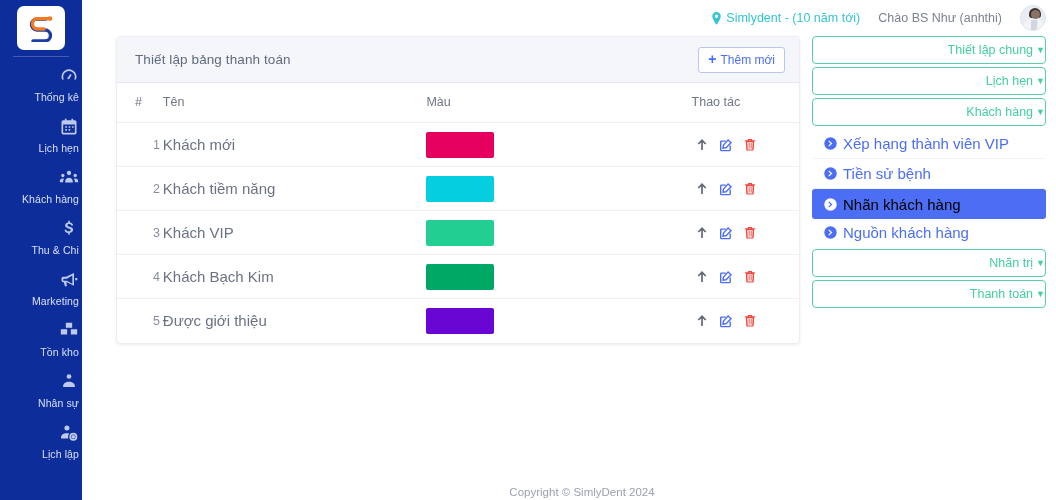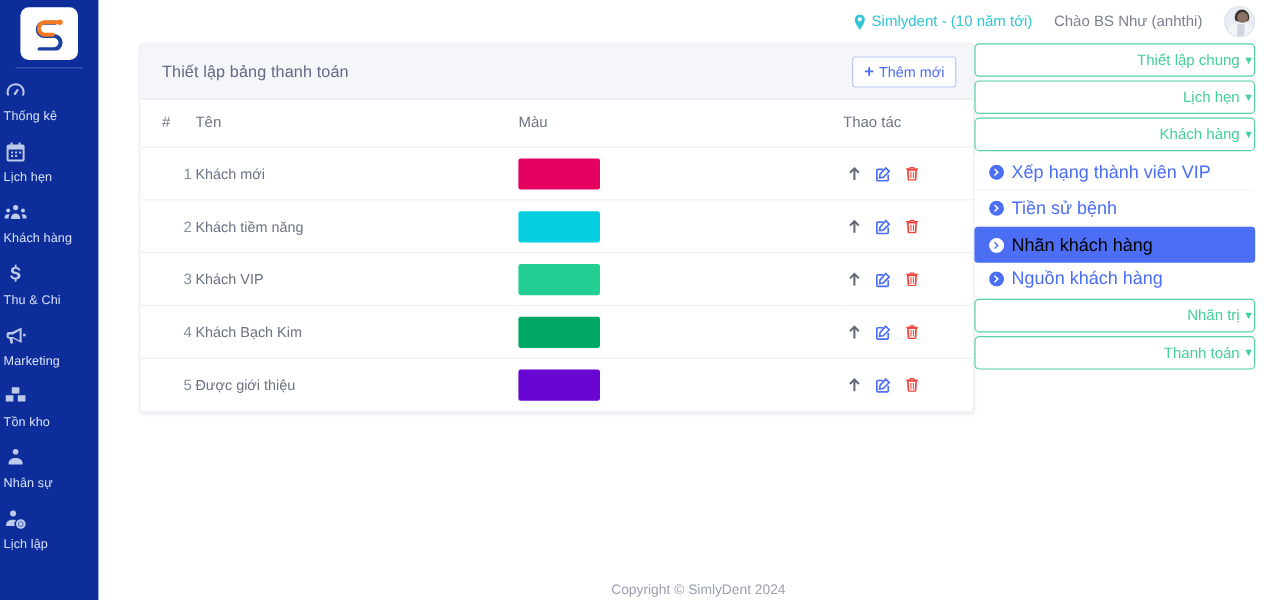--- a/index.html
+++ b/index.html
@@ -22,21 +22,21 @@
   .logo-box {
     width: 48px; height: 44px; margin-top: 6px;
     background: #ffffff; border-radius: 7px;
     display: flex; align-items: center; justify-content: center;
   }
   .logo-glyph { width: 34px; height: 28px; }
   .logo-sep { width: 56px; height: 1px; background: rgba(255,255,255,.22); margin: 6px 0 2px 0; }
 
   .nav-item {
     width: 82px; padding: 7px 3px 7px 3px;
-    display: flex; flex-direction: column; align-items: flex-start; gap: 5px;
+    display: flex; flex-direction: column; align-items: flex-end; gap: 5px;
     cursor: pointer;
   }
   .nav-ico { width: 20px; height: 20px; display: block; opacity: .93; }
   .nav-ico svg { width: 20px; height: 20px; display: block; fill: #ccd6f2; }
   .nav-lab {
     font-size: 10.5px; color: #d7e0f5; text-align: center;
     line-height: 12px; letter-spacing: .1px; max-width: 76px;
   }
 
   
@@ -55,21 +55,21 @@
     width: 26px; height: 26px; border-radius: 50%;
     background: #e9edf3; border: 1px solid #dfe4ec;
     overflow: hidden; position: relative; flex: 0 0 26px;
   }
   .avatar .head { position: absolute; width: 9px; height: 9px; border-radius: 50%; background: #8a7264; left: 10px; top: 4px; }
   .avatar .hair { position: absolute; width: 12px; height: 10px; border-radius: 6px 6px 3px 3px; background: #3b3330; left: 8px; top: 2px; }
   .avatar .body { position: absolute; width: 22px; height: 13px; border-radius: 9px 9px 0 0; background: #f2f4f7; left: 2px; top: 13px; }
   .avatar .coat { position: absolute; width: 6px; height: 12px; background: #cfd6de; left: 10px; top: 14px; transform: rotate(4deg); }
 
   
-  #content { flex: 1 1 auto; display: flex; padding: 0 10px 0 8px; align-items: flex-start; }
+  #content { flex: 1 1 auto; display: flex; gap: 12px; padding: 0 10px 0 8px; align-items: flex-start; }
 
   
   #card {
     flex: 1 1 auto; max-width: 712px;
     background: #fff; border: 1px solid #eceef4; border-radius: 4px;
     box-shadow: 0 1px 3px rgba(60,70,110,.09);
     overflow: hidden;
   }
   #card-head {
     height: 46px; background: #f5f6fa; border-bottom: 1px solid #e6e8f0;
@@ -90,21 +90,21 @@
     font-size: 12.5px; color: #6f7688; font-weight: 400; text-align: left;
     padding: 12px 0 13px 0; border-bottom: 1px solid #eceef4;
   }
   .c-idx  { width: 46px; padding-left: 18px !important; }
   .c-name { width: 278px; }
   .c-col  { width: 278px; }
   .c-act  { width: 110px; text-align: left !important; }
   tbody td { border-bottom: 1px solid #eff0f5; padding: 0; height: 44px; vertical-align: middle; }
   tbody tr:last-child td { border-bottom: none; }
   .td-idx { font-size: 12.5px; color: #868d9c; padding-left: 18px; }
-  .td-name { font-size: 12px; color: #6a7284; }
+  .td-name { font-size: 15px; color: #6a7284; }
   .swatch { width: 68px; height: 26px; border-radius: 2px; display: block; }
 
   .acts { display: flex; gap: 4px; align-items: center; }
   .act-btn {
     width: 20px; height: 20px; display: flex; align-items: center; justify-content: center;
     border: none; background: transparent; cursor: pointer;
   }
   .act-btn svg { width: 14px; height: 14px; display: block; }
   .i-up   { stroke: #616878; fill: none; stroke-width: 1.7; }
   .i-edit { stroke: #4c6ef5; fill: none; stroke-width: 1.4; }

